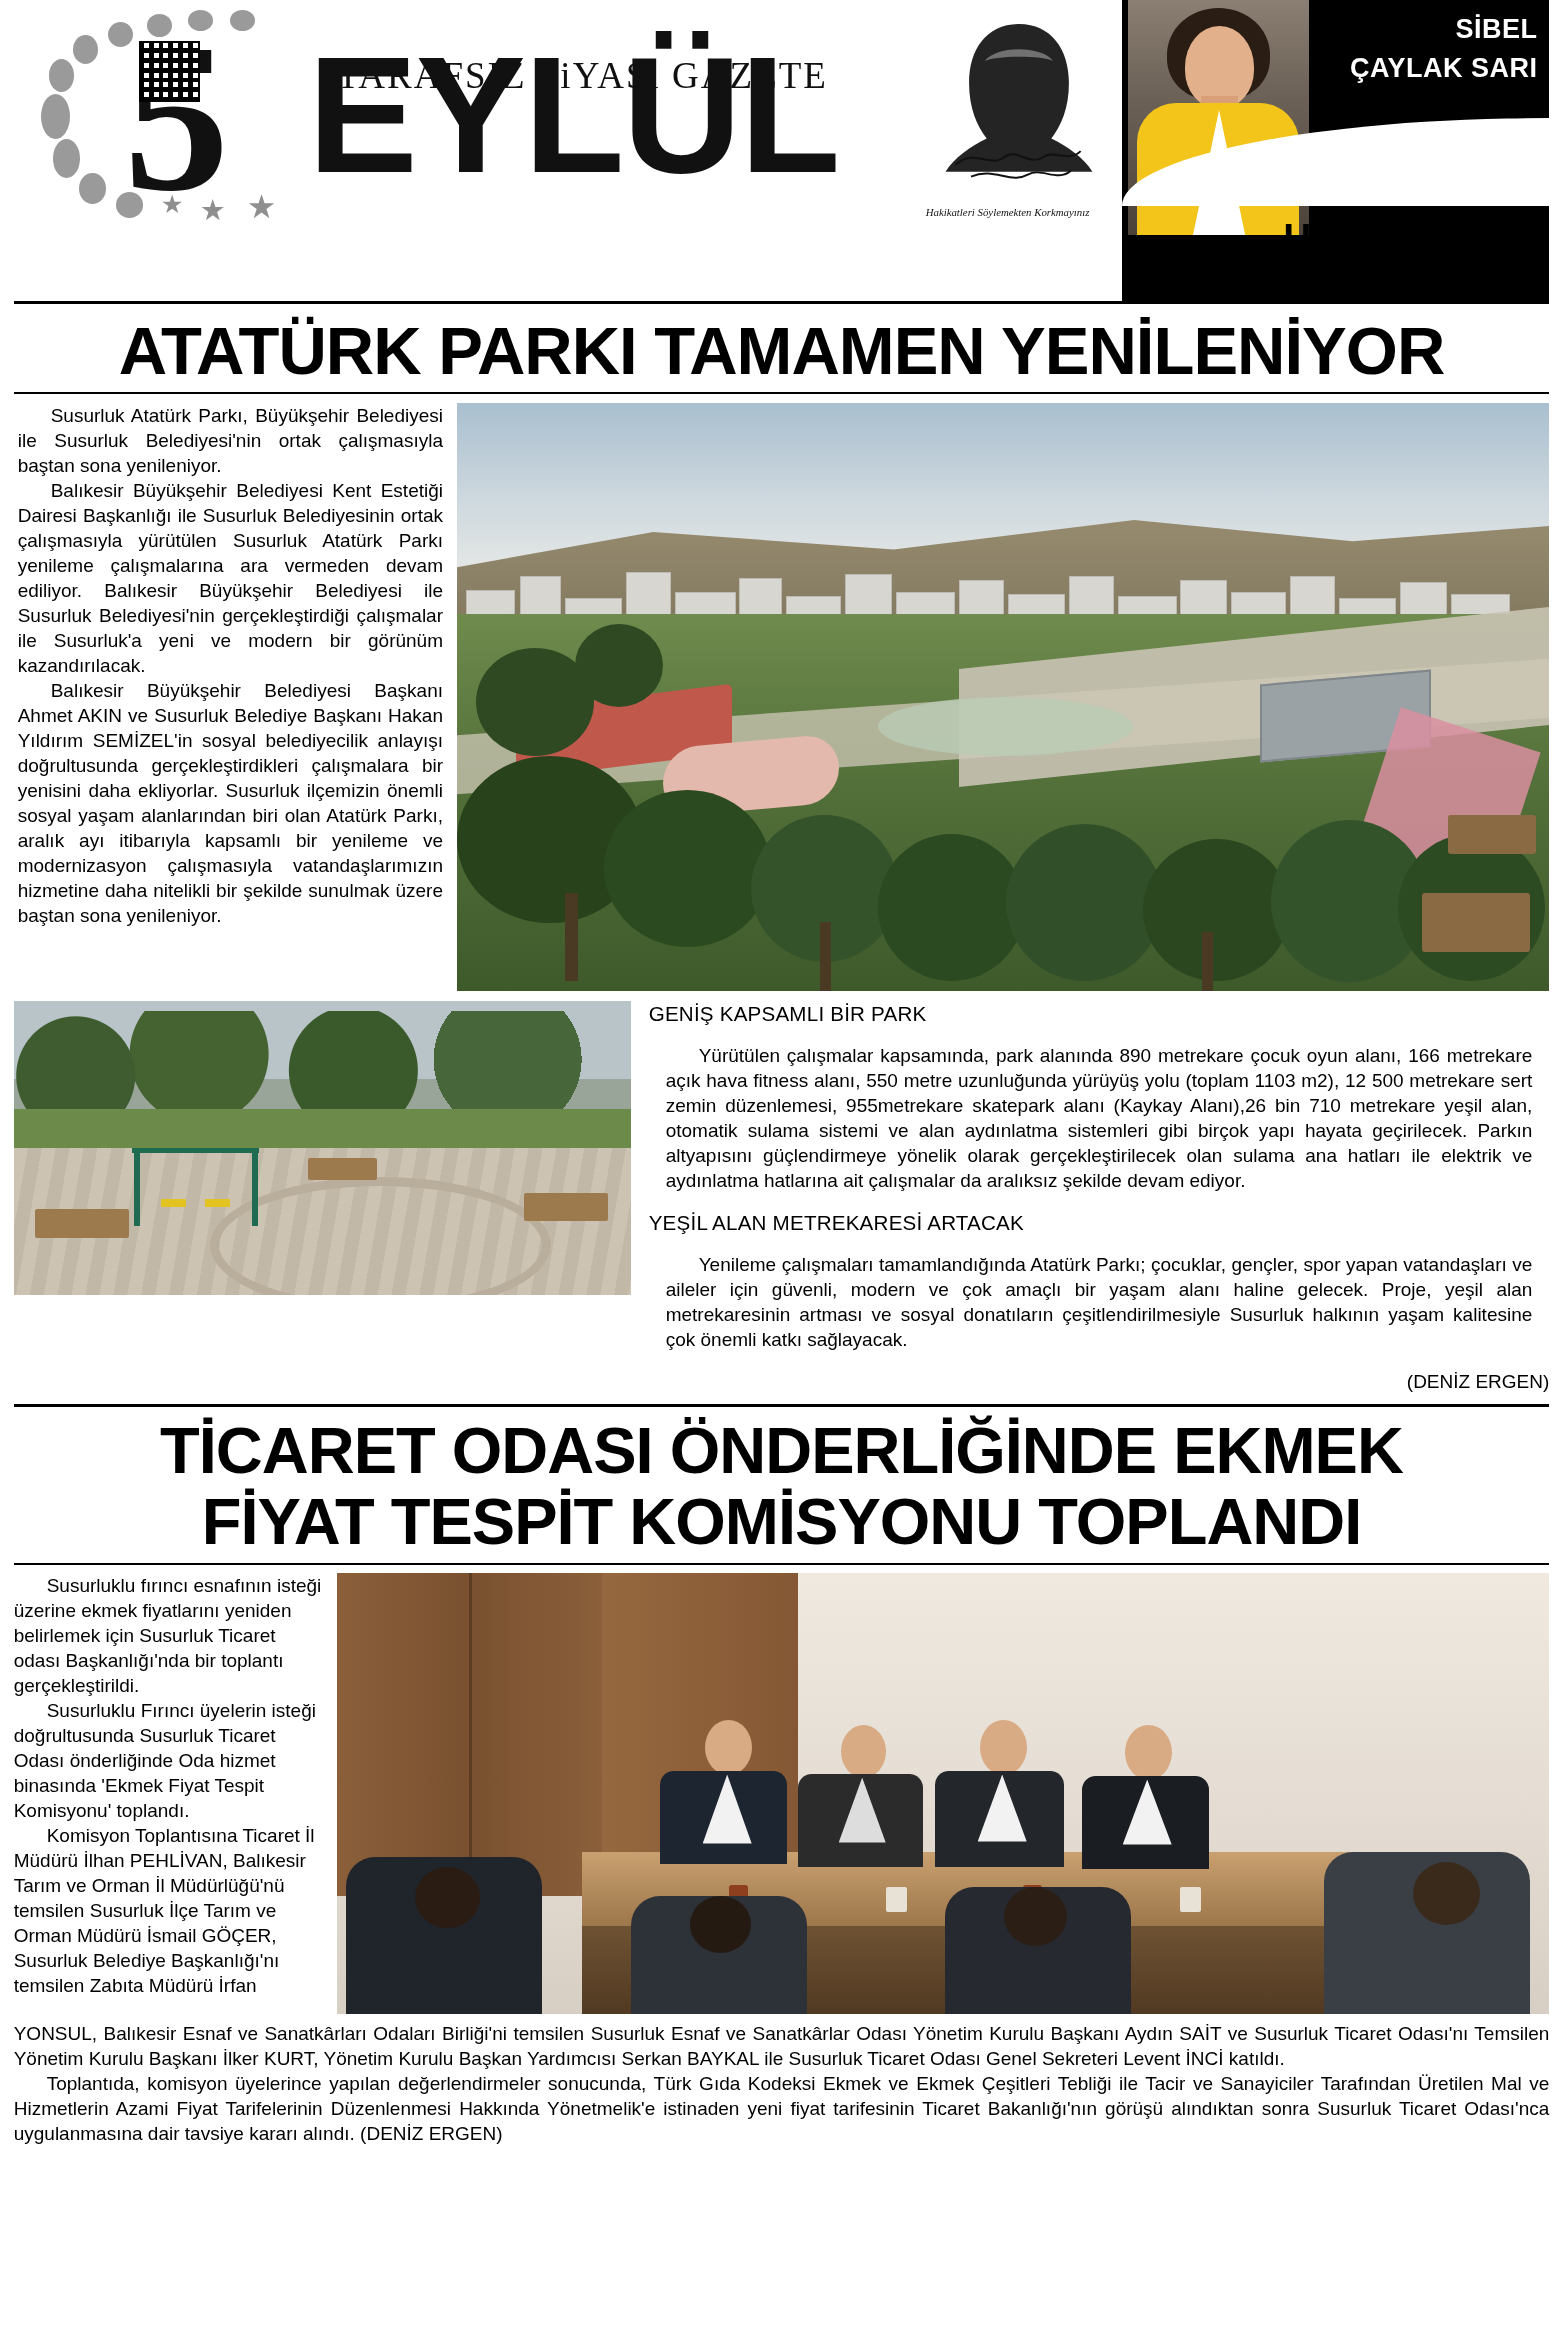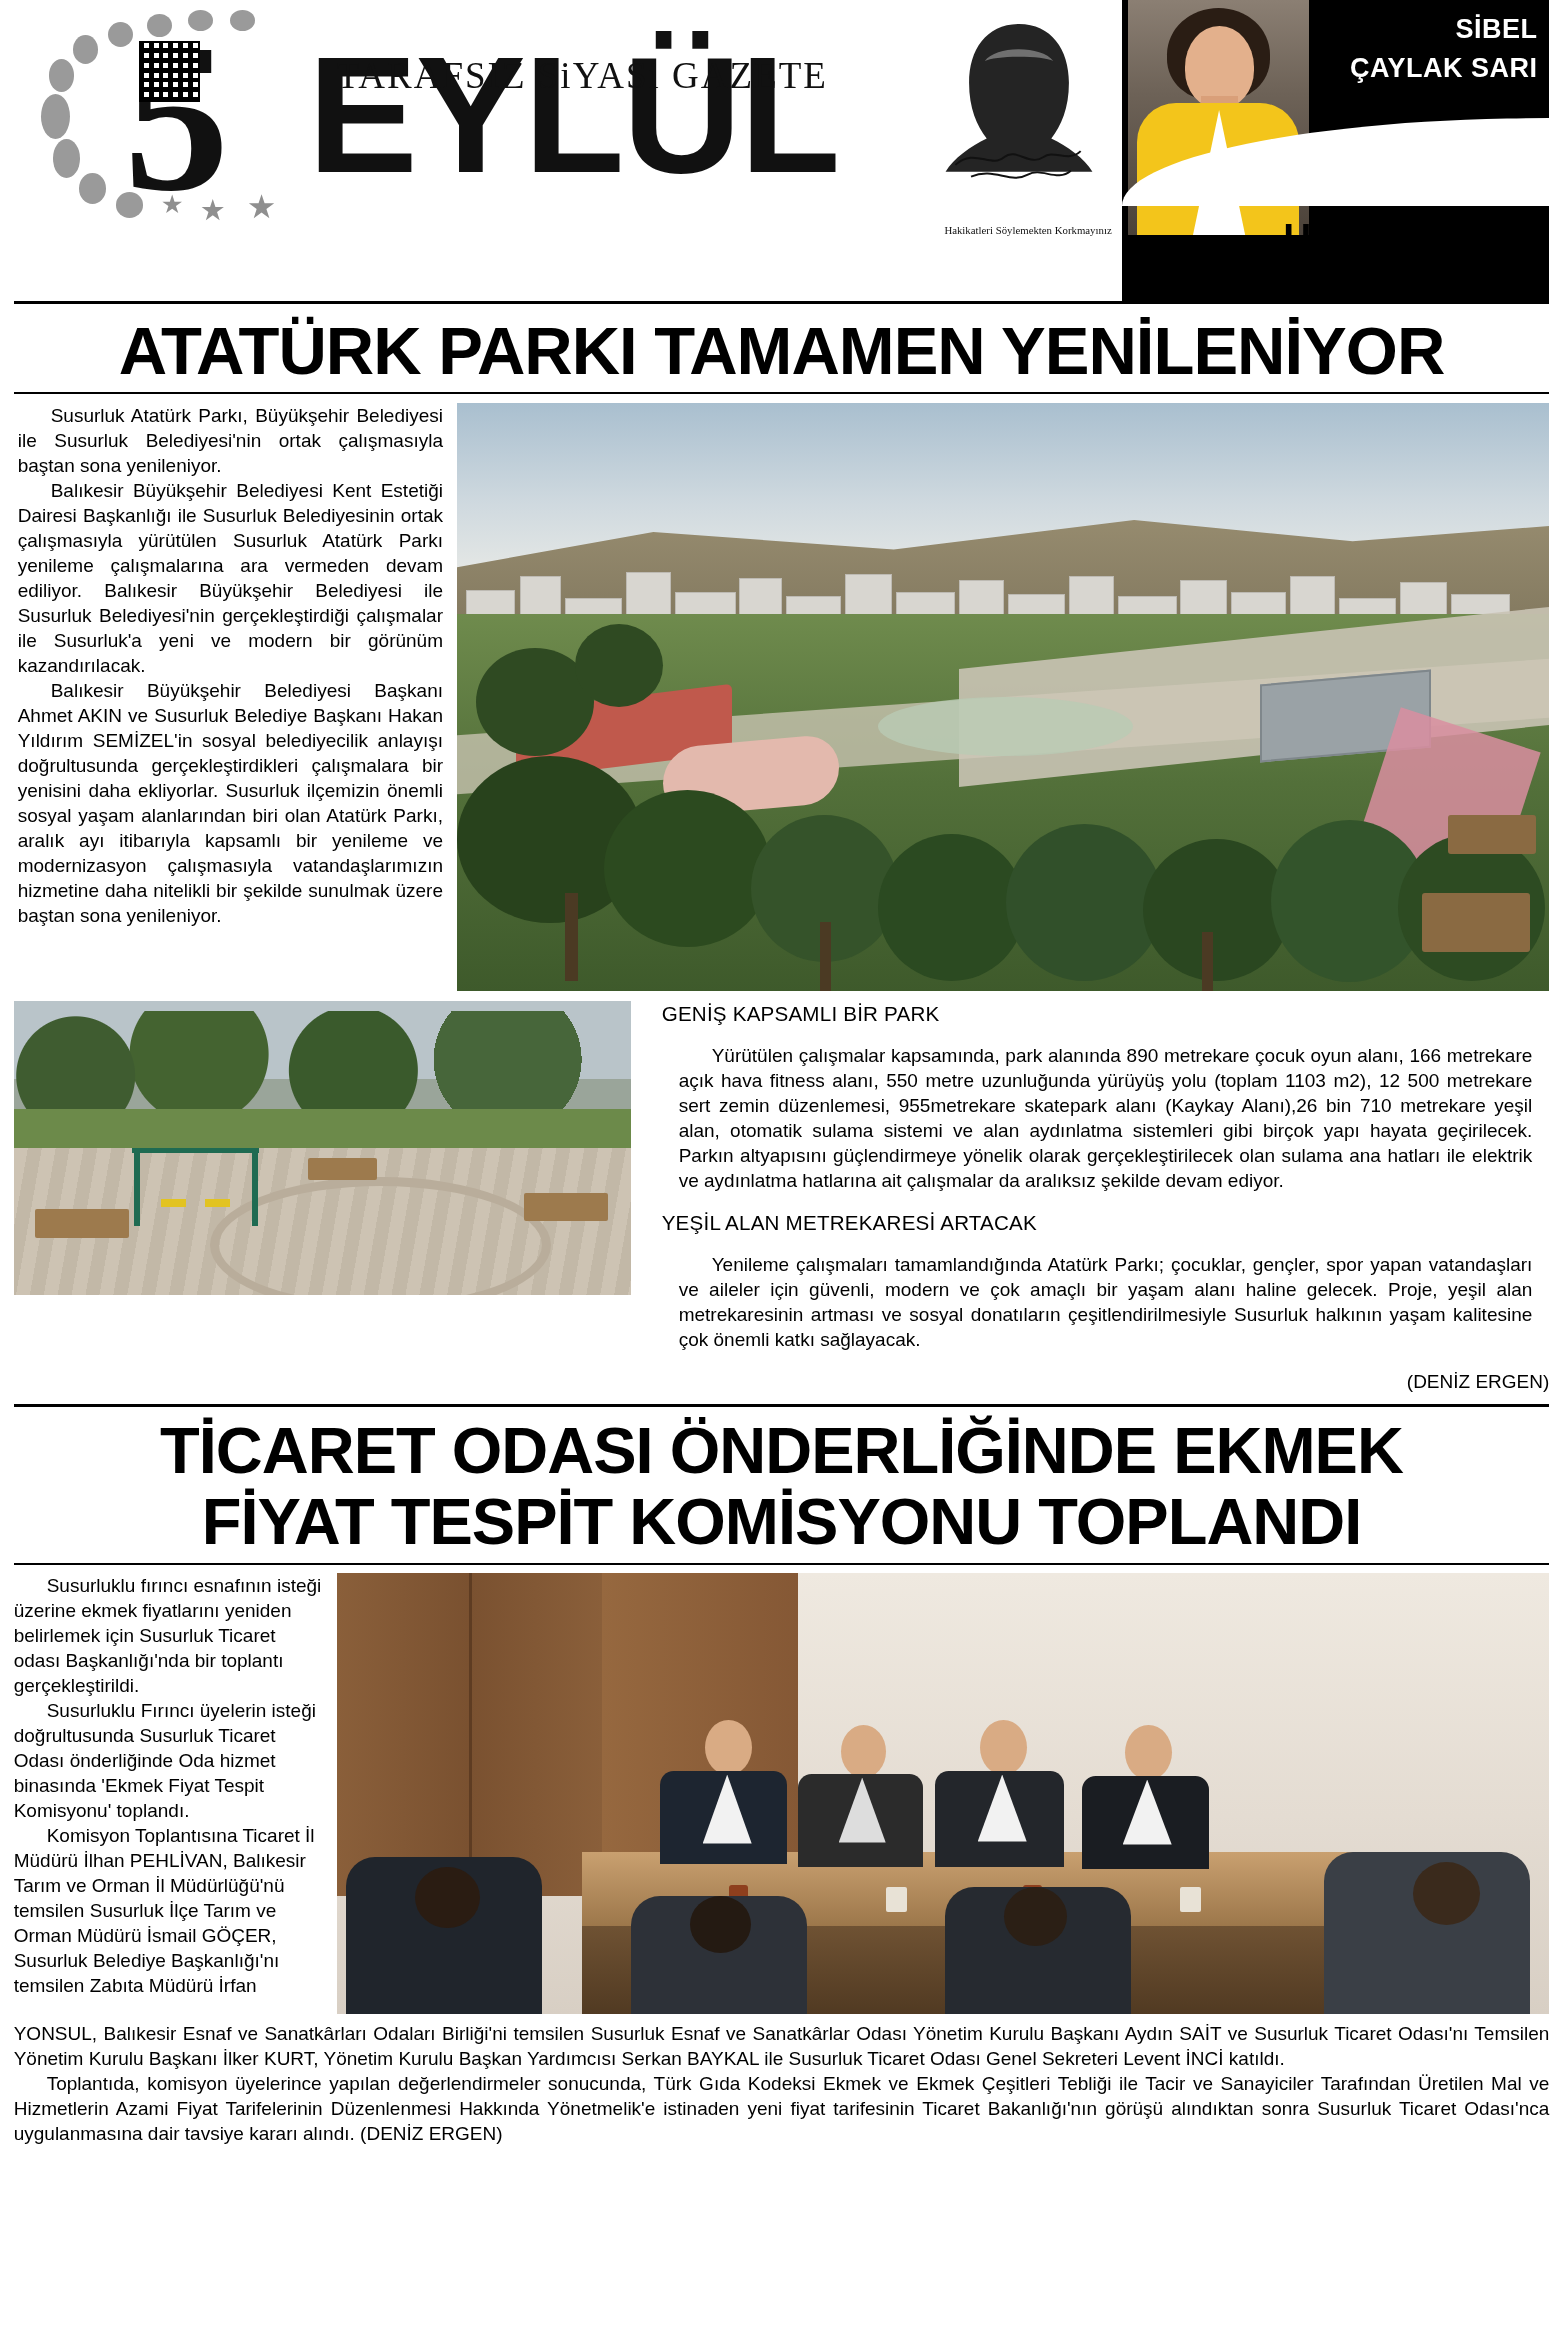--- a/index.html
+++ b/index.html
@@ -123,24 +123,25 @@
     position: absolute;
     left: 912px;
     top: 9.8px;
     width: 186px;
     height: 235px;
     z-index: 7;
   }
   .sig-text {
     position: absolute;
     left: 0;
-    bottom: 8px;
+    bottom: 26px;
     width: 186px;
-    text-align: right;
+    text-align: left;
     font-family: "Liberation Serif", serif;
+    font-style: italic;
     font-size: 10.8px;
     line-height: 11.8px;
     color: #111;
   }
   .mast-right {
     flex: 1 1 auto;
     position: relative;
     background: #000;
     color: #fff;
     border-bottom: 3.9px solid #000;
@@ -297,21 +298,21 @@
                border:9.8px solid #b9ad9b; border-radius:50%; }
   .ps-play { position:absolute; left:118px; top:147px; width:127px; height:88px; }
   .ps-swing-frame { position:absolute; left:0; top:0; width:127px; height:78px;
                     border-top:5.9px solid #1f6b52; }
   .ps-swing-leg { position:absolute; width:5.9px; height:78px; background:#1f6b52; }
   .ps-seat { position:absolute; width:25.5px; height:7.8px; background:#e2c321; }
   .ps-bench { position:absolute; background:#9d7a4d; border-radius:2px; }
 
   .txt-col {
     flex: 1 1 auto;
-    padding-left: 31px;
+    padding-left: 18px;
     font-size: 19px;
     line-height: 25px;
     text-align: justify;
   }
   .subhead {
     font-size: 20.6px;
     font-weight: normal;
     letter-spacing: 0.2px;
     margin-bottom: 0;
   }

